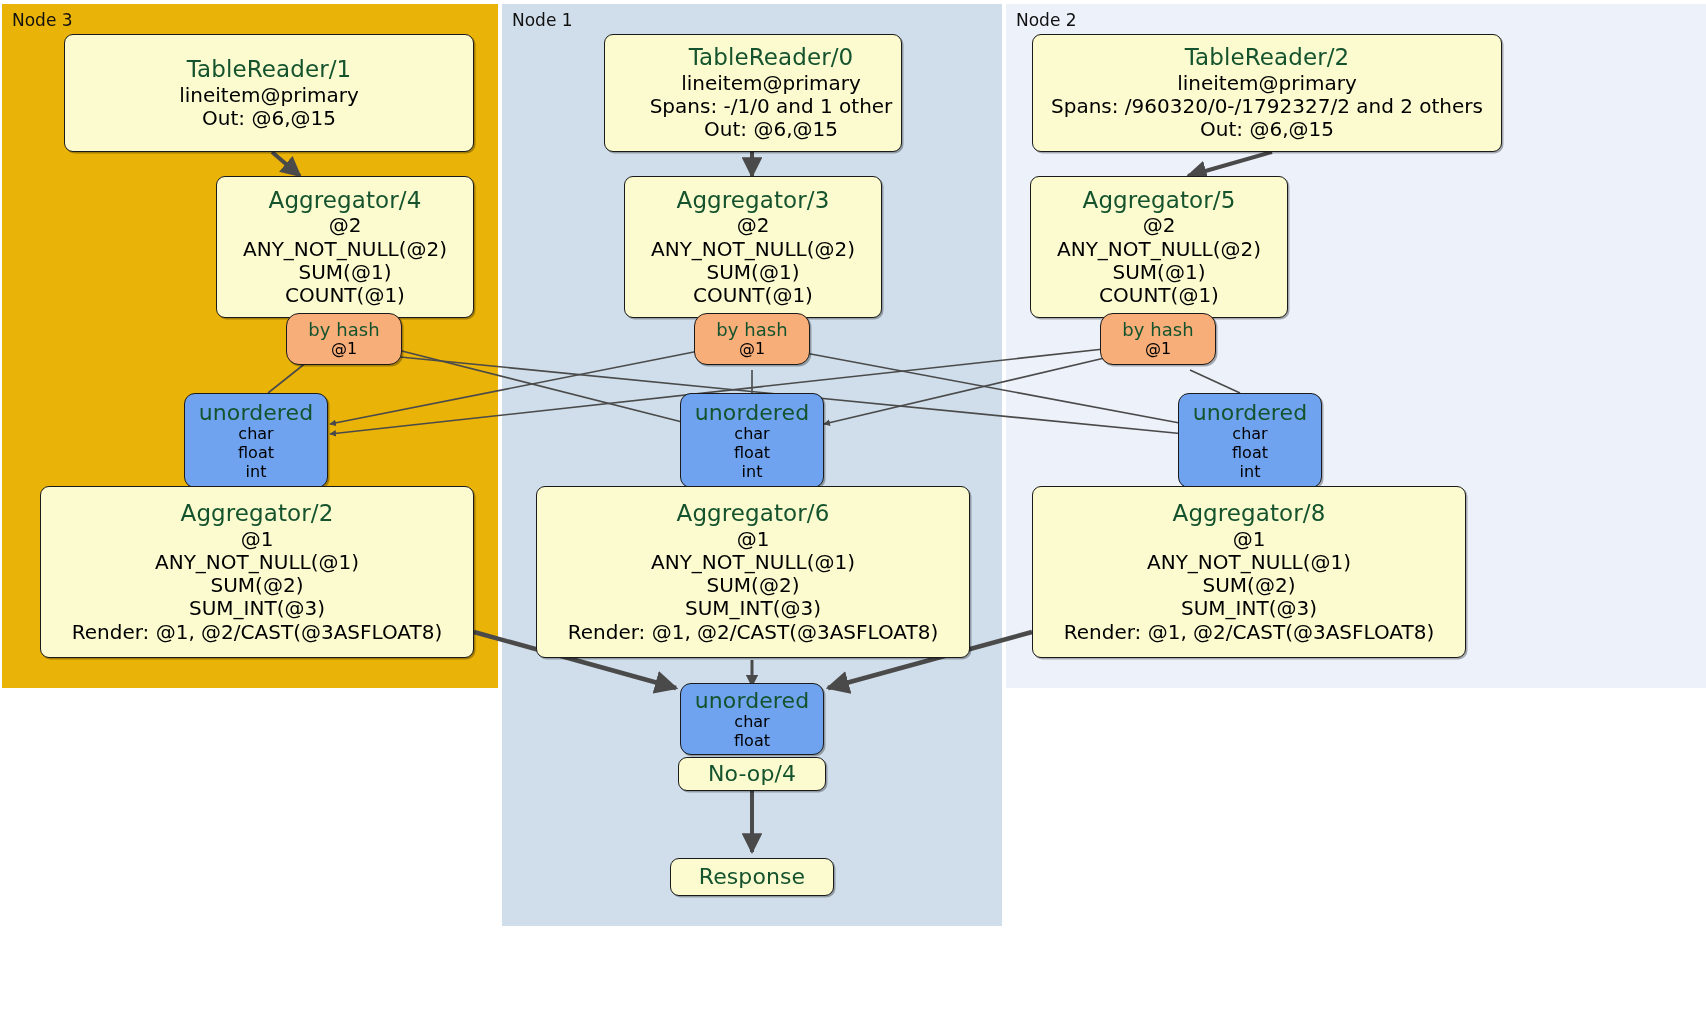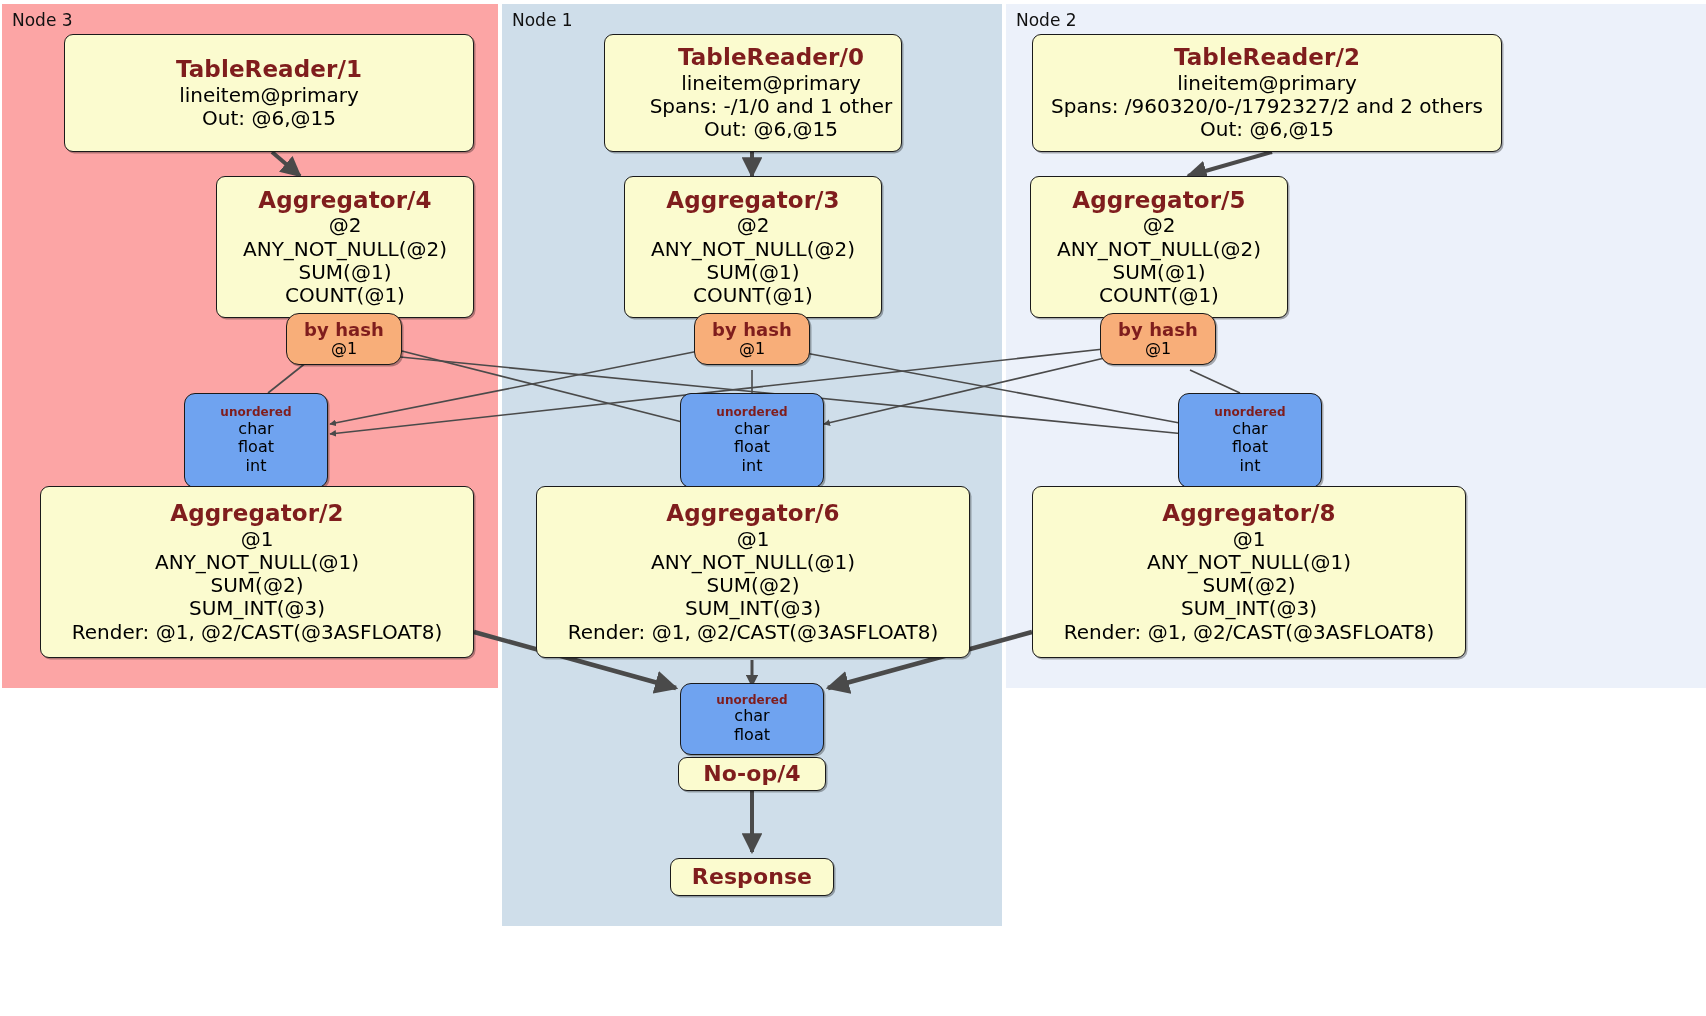--- a/index.html
+++ b/index.html
@@ -12,38 +12,38 @@
                font-family:"DejaVu Sans","Liberation Sans",sans-serif;}
 
   
   svg.edges{position:absolute;left:0;top:0;width:1706px;height:1016px;overflow:visible;}
 
   
   .box{position:absolute;box-sizing:border-box;border:1.6px solid #1a1a1a;
        border-radius:9px;display:flex;flex-direction:column;align-items:center;
        justify-content:center;text-align:center;line-height:1.16;
        box-shadow:1.5px 1.5px 0 rgba(0,0,0,.30);}
-  .box .t{font-weight:bold;font-size:23px;letter-spacing:.1px;color:#7f1d1d;margin-bottom:1px;}
+  .box .t{font-weight:normal;font-size:23px;letter-spacing:.1px;color:#14532d;margin-bottom:1px;}
   .box .l{font-size:20px;color:#000;white-space:nowrap;}
 
   .proc{background:#fbfbcf;}
   .hash{background:#f8ae79;border-radius:13px;}
   .hash .t{font-size:18px;margin-bottom:-1px;}
   .hash .l{font-size:16px;}
   .sync{background:#6fa3f0;border-radius:11px;}
-  .sync .t{font-size:12px;margin-bottom:0px;text-align:right;}
+  .sync .t{font-size:22px;margin-bottom:0px;text-align:right;}
   .sync .l{font-size:16px;}
   .small .t{font-size:22px;}
 </style>
 </head>
 <body>
 
 <div id="stage">
 
-  <div class="panel" style="left:2px;top:4px;width:496px;height:684px;background:#fca5a5;">
+  <div class="panel" style="left:2px;top:4px;width:496px;height:684px;background:#eab308;">
     <span class="panel-label">Node 3</span>
   </div>
 
   <div class="panel" style="left:502px;top:4px;width:500px;height:922px;background:#cfdeea;">
     <span class="panel-label">Node 1</span>
   </div>
 
   <div class="panel" style="left:1006px;top:4px;width:800px;height:684px;background:#ecf1fa;">
     <span class="panel-label">Node 2</span>
   </div>

